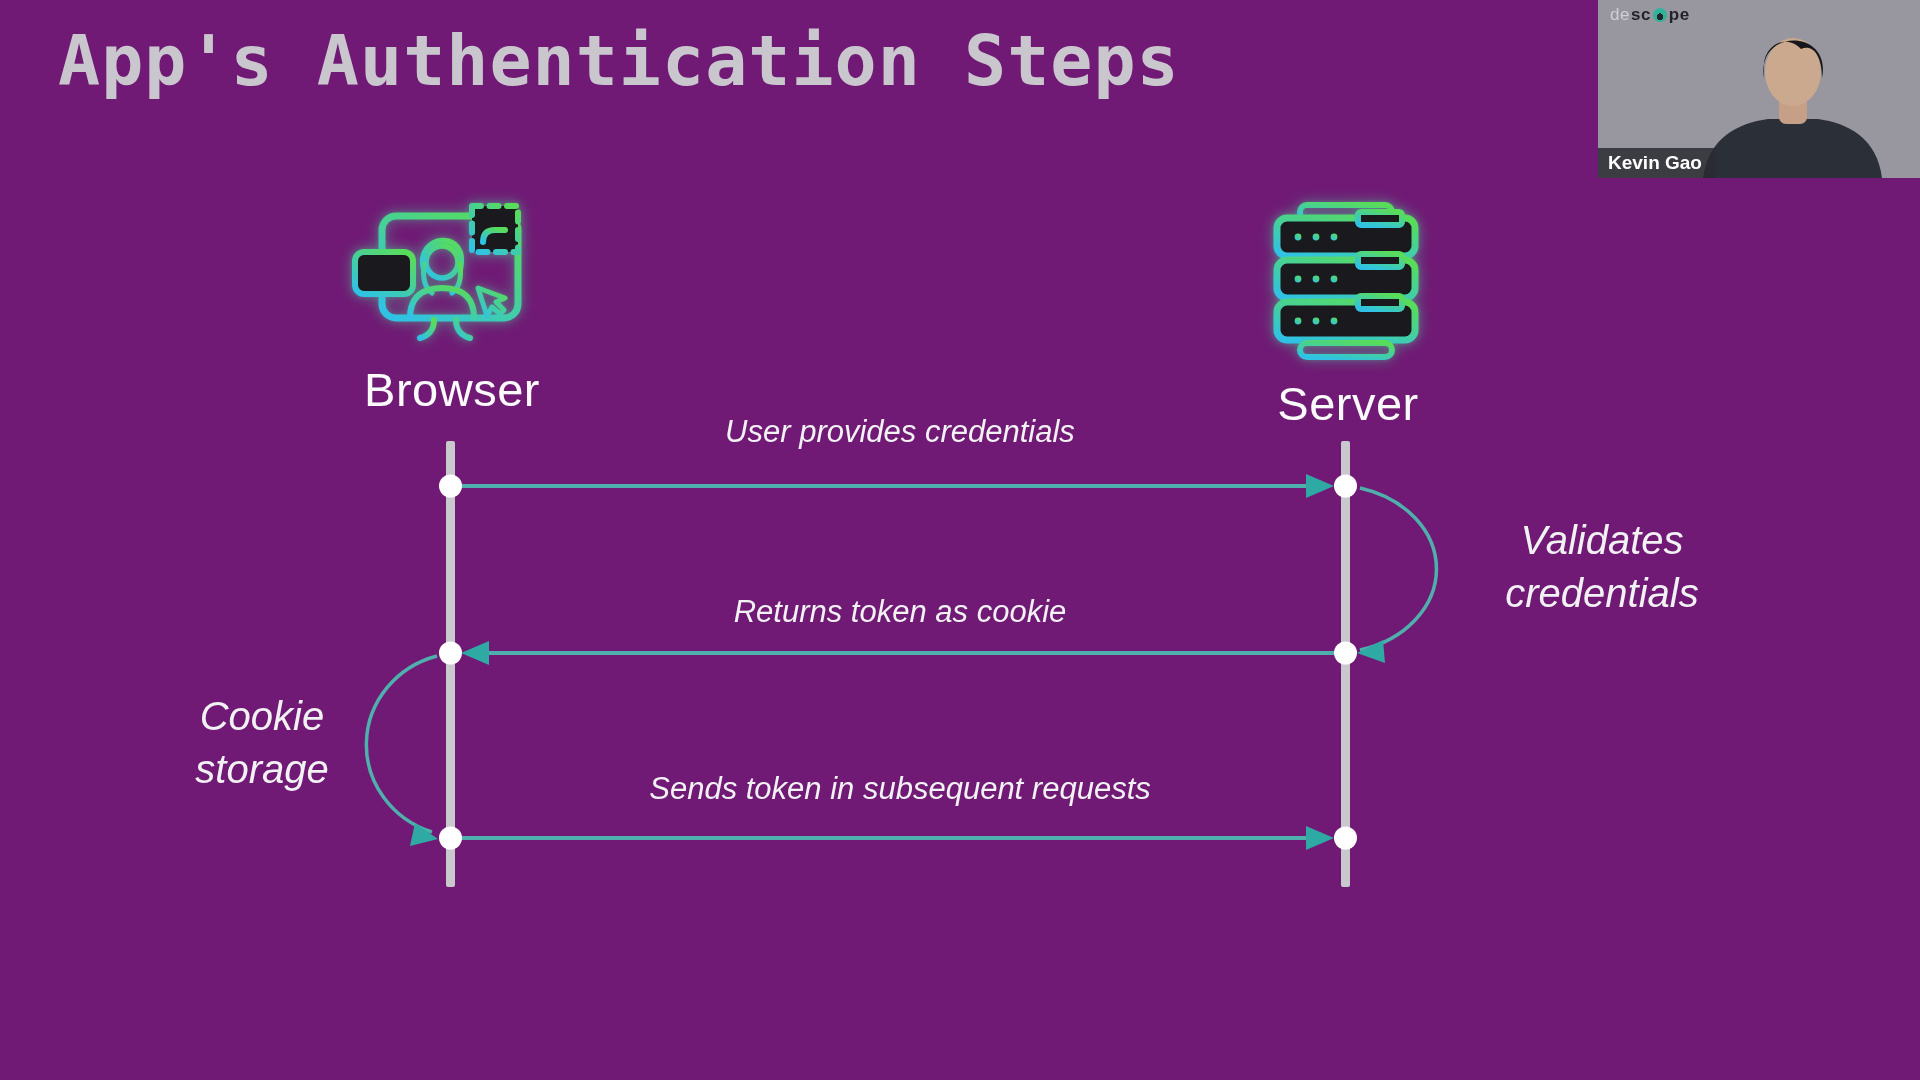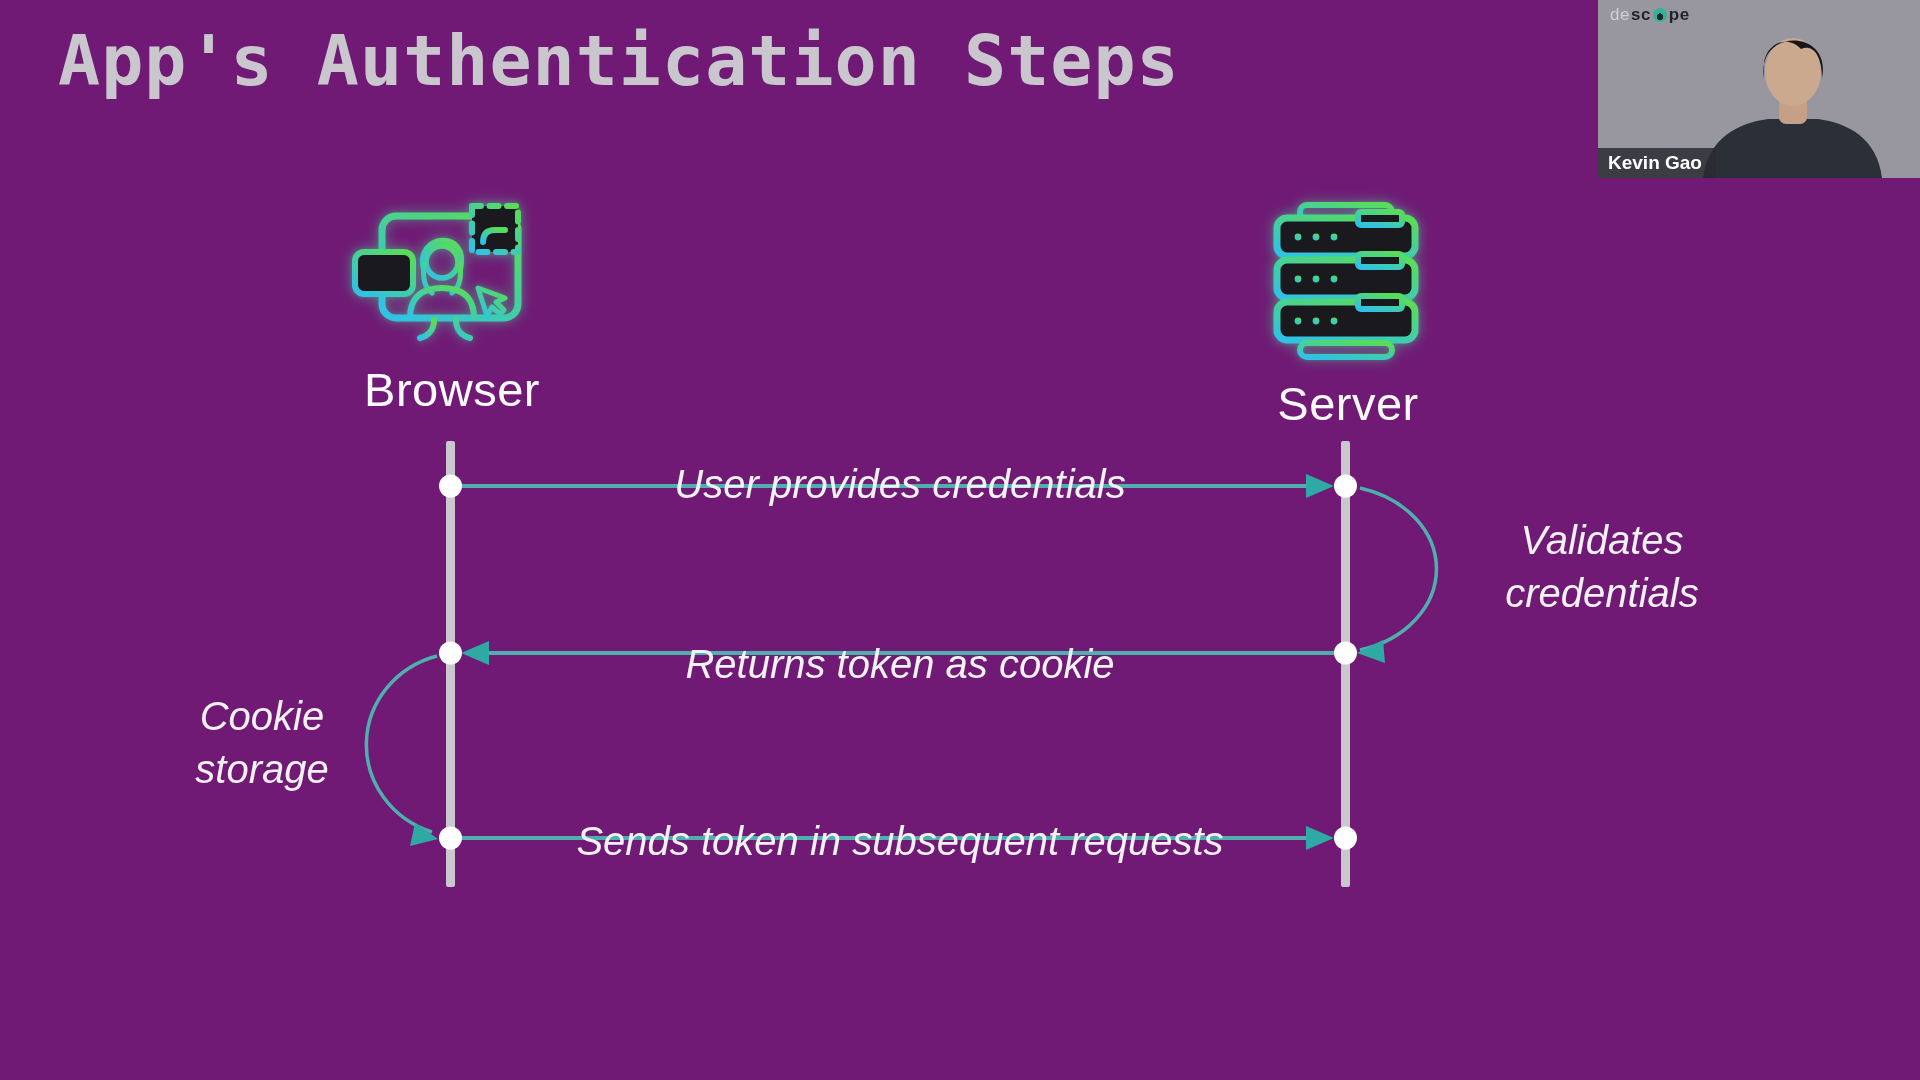--- a/index.html
+++ b/index.html
@@ -17,23 +17,22 @@
   .diagram-svg { position:absolute; left:0; top:0; width:1920px; height:1080px; }
 
   .icon { position:absolute; }
   .neon { filter: drop-shadow(0 0 7px rgba(73,214,150,0.40)) drop-shadow(0 0 2px rgba(73,214,150,0.35)); }
 
   .actor-label {
     position:absolute; color:#FAFAFA; font-size:47px; font-weight:400;
     text-align:center; letter-spacing:0.5px;
   }
   .msg-label {
-    position:absolute; color:#F2F2F4; font-size:40px; font-style:italic;
+    position:absolute; color:#F2F2F4; font-size:31px; font-style:italic;
     text-align:center;
-    margin-top:48px;
   }
   .side-label {
     position:absolute; color:#F2F2F4; font-size:40px; font-style:italic;
     text-align:center; line-height:1.32;
   }
 
   .webcam {
     position:absolute; left:1598px; top:0; width:322px; height:178px;
     background:#98979F; overflow:hidden;
   }

